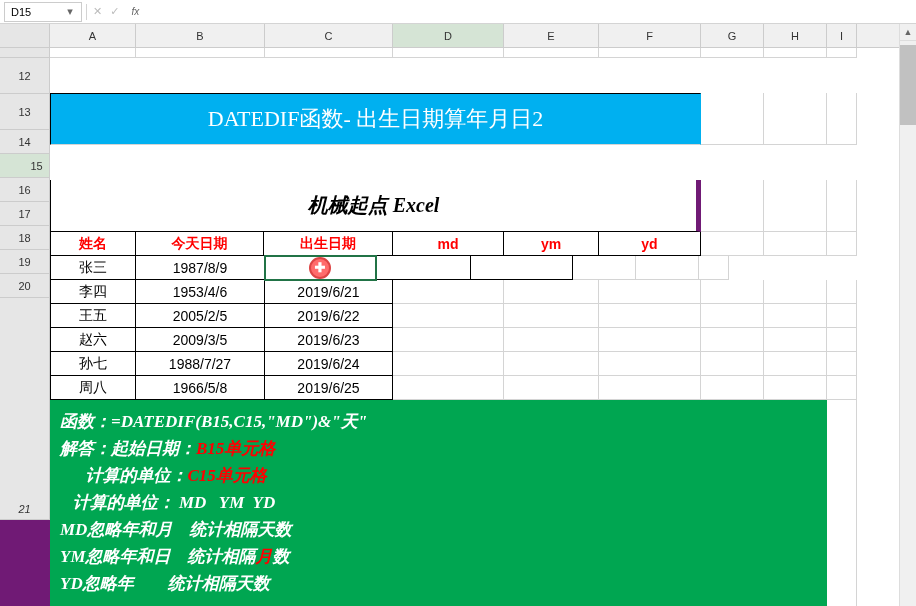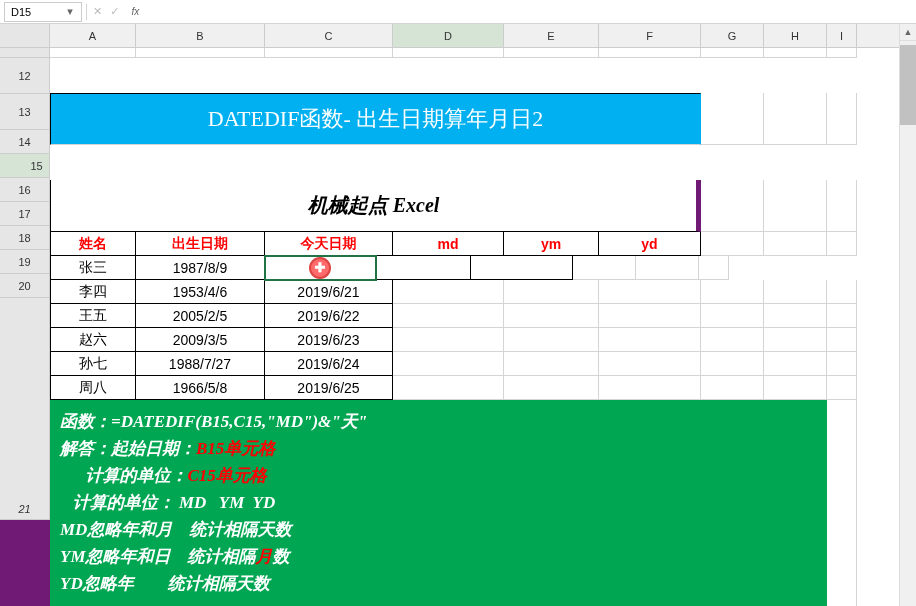--- a/index.html
+++ b/index.html
@@ -166,25 +166,25 @@
           </div>
         <div class="cell cG"></div>
           <div class="cell cH"></div>
           <div class="cell cI"></div>
       </div>
 
       <div class="grow">
         <div class="cell cA tbl tbl-left hdr-red">
             <span>姓名</span>
           </div>
+        <div class="cell cC tbl hdr-red">
+            <span>今天日期</span>
+          </div>
         <div class="cell cB tbl hdr-red">
             <span>出生日期</span>
-          </div>
-        <div class="cell cC tbl hdr-red">
-            <span>今天日期</span>
           </div>
         <div class="cell cD tbl hdr-red">
             <span>md</span>
           </div>
         <div class="cell cE tbl hdr-red">
             <span>ym</span>
           </div>
         <div class="cell cF tbl hdr-red">
             <span>yd</span>
           </div>

